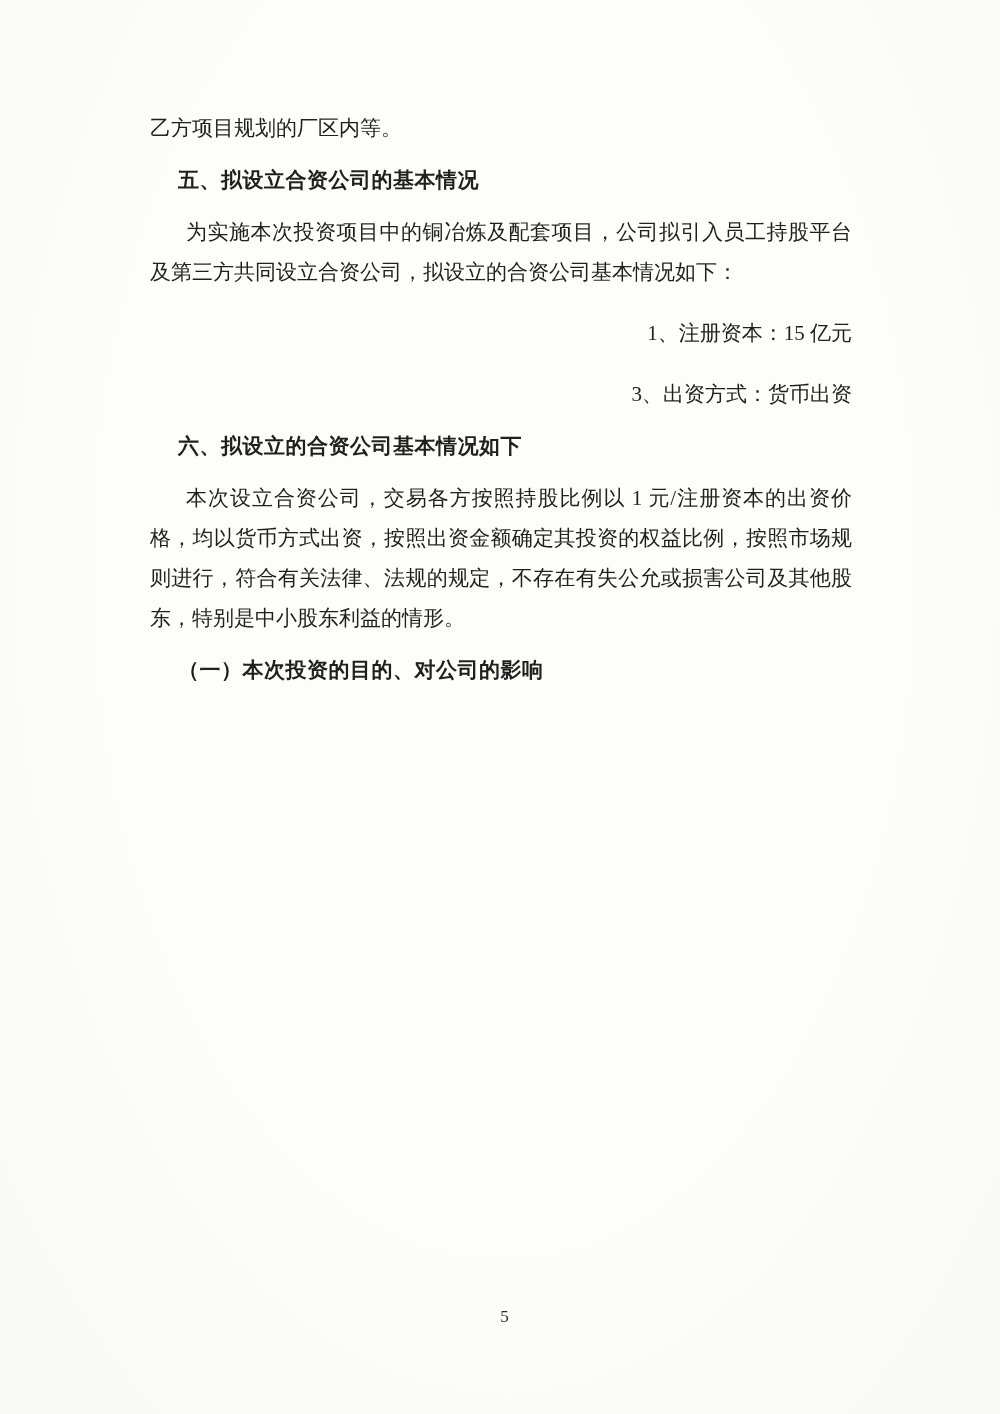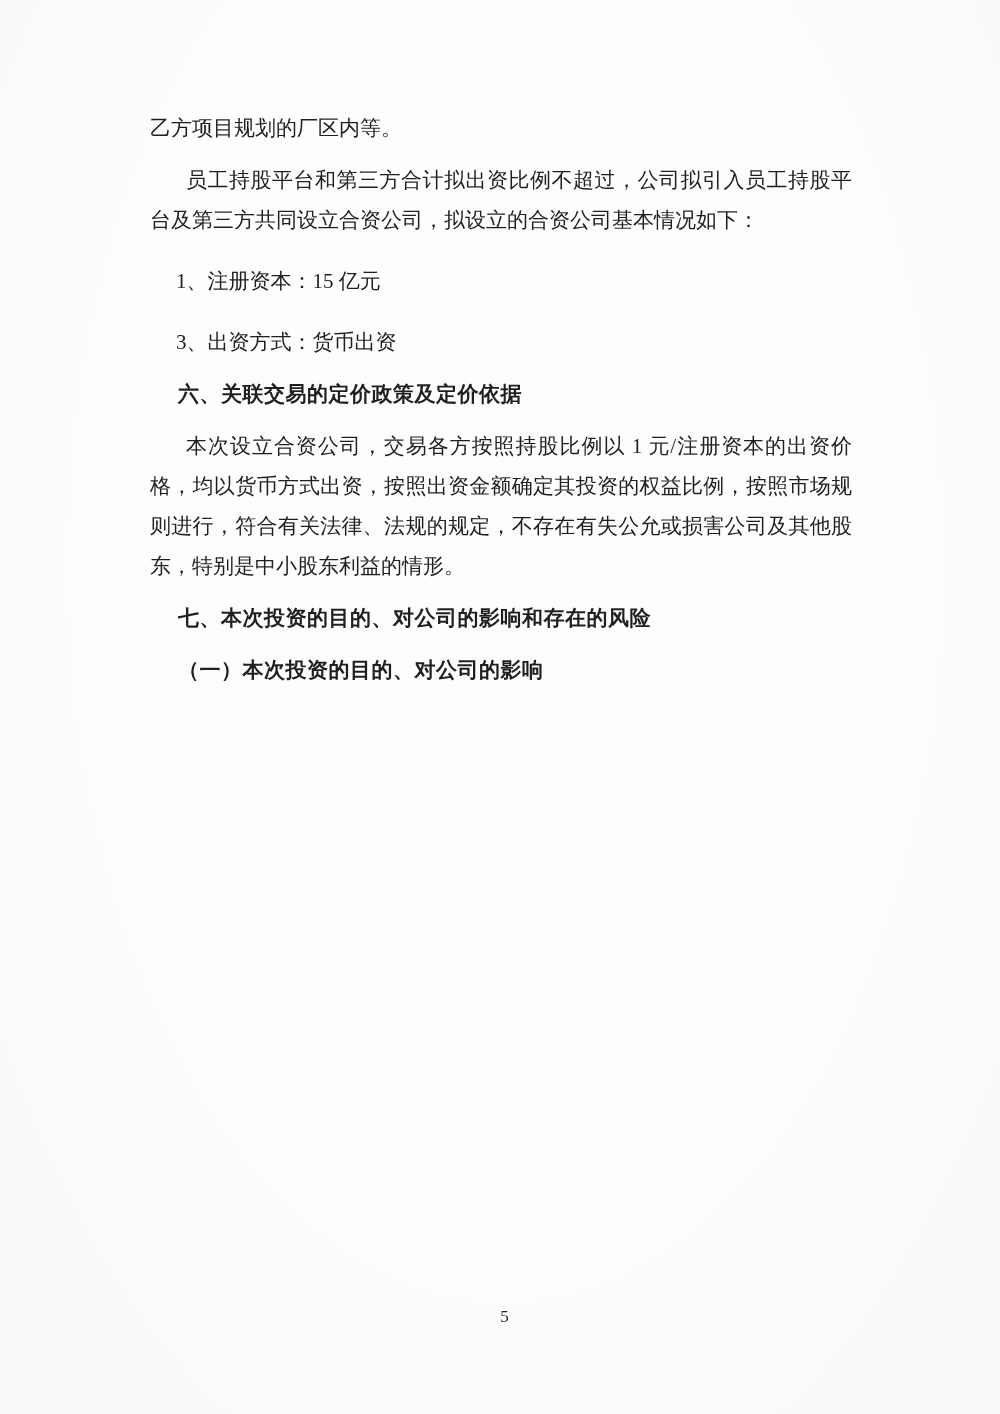--- a/index.html
+++ b/index.html
@@ -40,21 +40,21 @@
     text-indent: 0;
   }
   .heading {
     font-weight: bold;
     text-indent: 28px;
     text-align: left;
     letter-spacing: 0.5px;
   }
   .item {
     text-indent: 26px;
-    text-align: left;
+    text-align: right;
     margin-top: 21px;
   }
   .page-footer {
     position: absolute;
     top: 1297px;
     left: 0;
     width: 100%;
     text-align: center;
     font-size: 17px;
     line-height: 40px;
@@ -62,34 +62,34 @@
   }
 </style>
 </head>
 <body>
 
 <div class="page">
   <div class="content">
 
     <p class="block para para-cont">乙方项目规划的厂区内等。</p>
 
+    <p class="block heading">五、拟设立合资公司的基本情况</p>
 
-    <p class="block para">员工持股平台和第三方合计拟出资比例不超过，公司拟引入员工持股平台及第三方共同设立合资公司，拟设立的合资公司基本情况如下：</p>
+    <p class="block para">为实施本次投资项目中的铜冶炼及配套项目，公司拟引入员工持股平台及第三方共同设立合资公司，拟设立的合资公司基本情况如下：</p>
 
     <p class="block item">1、注册资本：15 亿元</p>
 
     <p class="block item">3、出资方式：货币出资</p>
 
 
 
-    <p class="block heading">六、关联交易的定价政策及定价依据</p>
+    <p class="block heading">六、拟设立的合资公司基本情况如下</p>
 
     <p class="block para">本次设立合资公司，交易各方按照持股比例以 1 元/注册资本的出资价格，均以货币方式出资，按照出资金额确定其投资的权益比例，按照市场规则进行，符合有关法律、法规的规定，不存在有失公允或损害公司及其他股东，特别是中小股东利益的情形。</p>
 
-    <p class="block heading">七、本次投资的目的、对公司的影响和存在的风险</p>
 
     <p class="block heading">（一）本次投资的目的、对公司的影响</p>
 
 
 
   </div>
 
   <div class="page-footer">5</div>
 </div>
 

